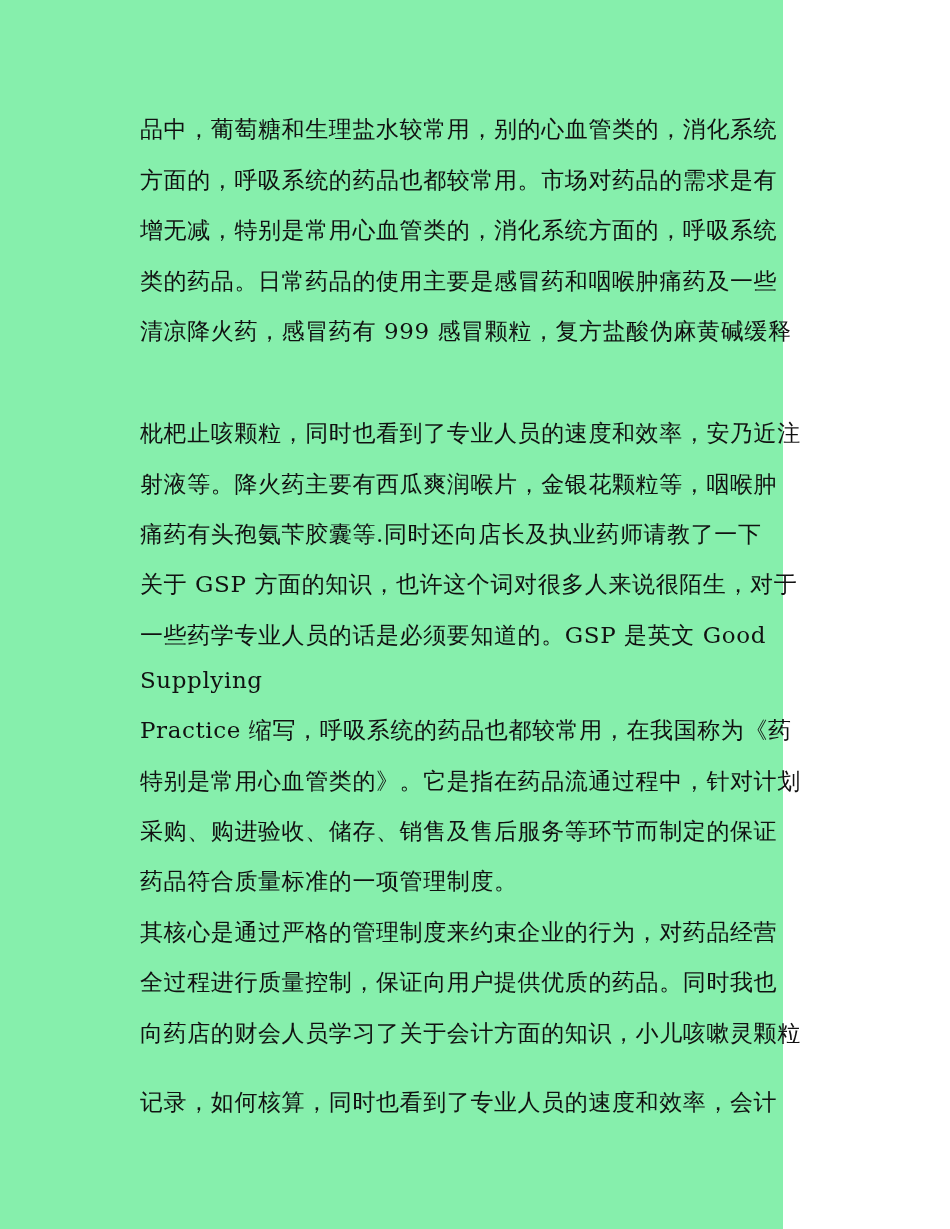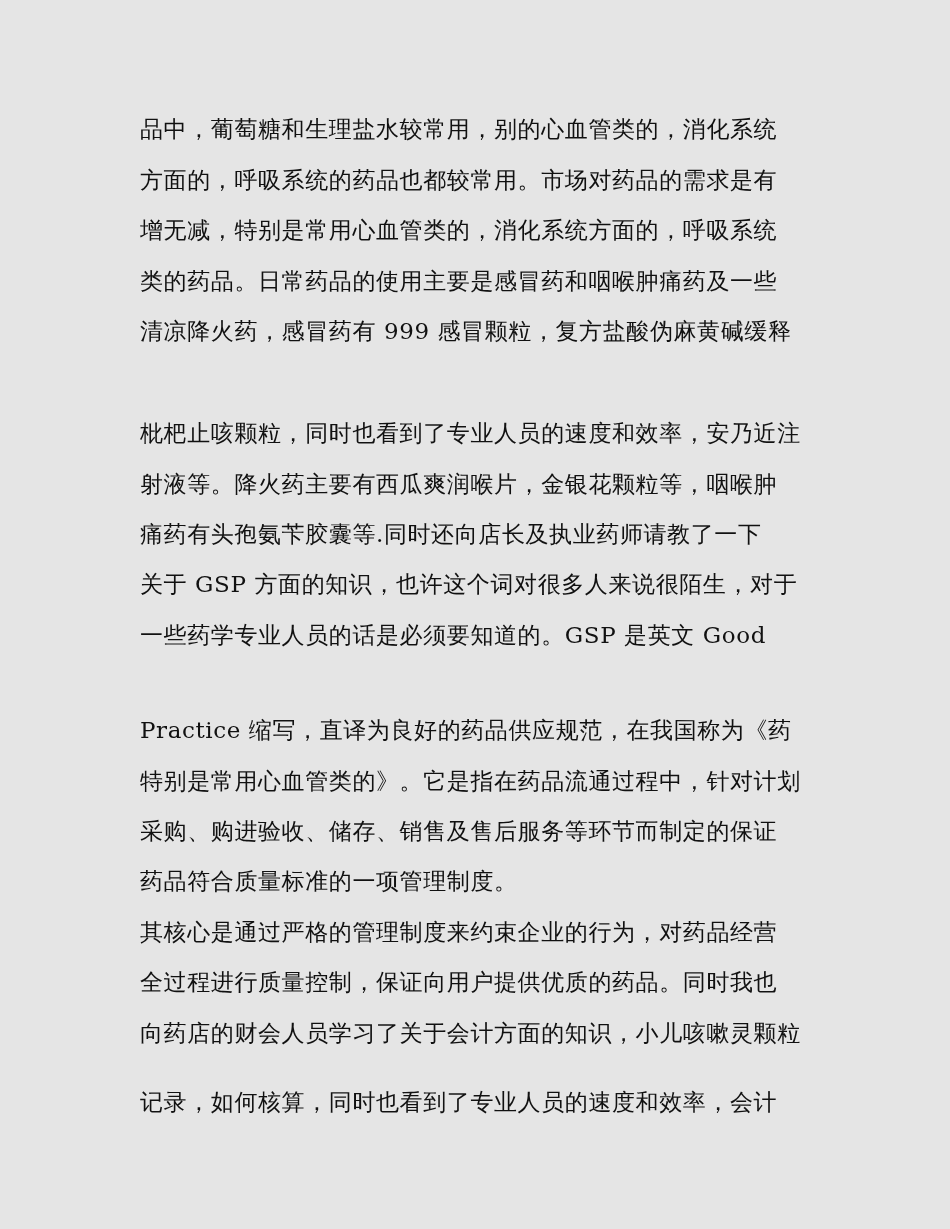--- a/index.html
+++ b/index.html
@@ -12,23 +12,23 @@
       height: 1229px;
       position: relative;
       overflow: hidden;
       font-family: "DejaVu Serif", "Liberation Serif", serif;
       color: #111111;
     }
     .page {
       position: absolute;
       left: 0;
       top: 0;
-      width: 950px;
+      width: 783px;
       height: 1229px;
-      background: #e5e5e5;
+      background: #86efac;
     }
     .line {
       position: absolute;
       left: 140px;
       width: 680px;
       font-size: 23px;
       line-height: 30px;
       white-space: nowrap;
       letter-spacing: 0.6px;
     }
@@ -40,21 +40,22 @@
   <div class="line" style="top:114px">品中，葡萄糖和生理盐水较常用，别的心血管类的，消化系统</div>
   <div class="line" style="top:165px">方面的，呼吸系统的药品也都较常用。市场对药品的需求是有</div>
   <div class="line" style="top:215px">增无减，特别是常用心血管类的，消化系统方面的，呼吸系统</div>
   <div class="line" style="top:266px">类的药品。日常药品的使用主要是感冒药和咽喉肿痛药及一些</div>
   <div class="line" style="top:316px">清凉降火药，感冒药有 999 感冒颗粒，复方盐酸伪麻黄碱缓释</div>
   <div class="line" style="top:418px">枇杷止咳颗粒，同时也看到了专业人员的速度和效率，安乃近注</div>
   <div class="line" style="top:469px">射液等。降火药主要有西瓜爽润喉片，金银花颗粒等，咽喉肿</div>
   <div class="line" style="top:519px">痛药有头孢氨苄胶囊等.同时还向店长及执业药师请教了一下</div>
   <div class="line" style="top:569px">关于 GSP 方面的知识，也许这个词对很多人来说很陌生，对于</div>
   <div class="line" style="top:620px">一些药学专业人员的话是必须要知道的。GSP 是英文 Good</div>
-  <div class="line" style="top:715px">Practice 缩写，直译为良好的药品供应规范，在我国称为《药</div>
+  <div class="line" style="top:665px">Supplying</div>
+  <div class="line" style="top:715px">Practice 缩写，呼吸系统的药品也都较常用，在我国称为《药</div>
   <div class="line" style="top:766px">特别是常用心血管类的》。它是指在药品流通过程中，针对计划</div>
   <div class="line" style="top:866px">药品符合质量标准的一项管理制度。</div>
   <div class="line" style="top:816px">采购、购进验收、储存、销售及售后服务等环节而制定的保证</div>
   <div class="line" style="top:917px">其核心是通过严格的管理制度来约束企业的行为，对药品经营</div>
   <div class="line" style="top:967px">全过程进行质量控制，保证向用户提供优质的药品。同时我也</div>
   <div class="line" style="top:1018px">向药店的财会人员学习了关于会计方面的知识，小儿咳嗽灵颗粒</div>
   <div class="line" style="top:1087px">记录，如何核算，同时也看到了专业人员的速度和效率，会计</div>
 </div>
 
 </body></html>

